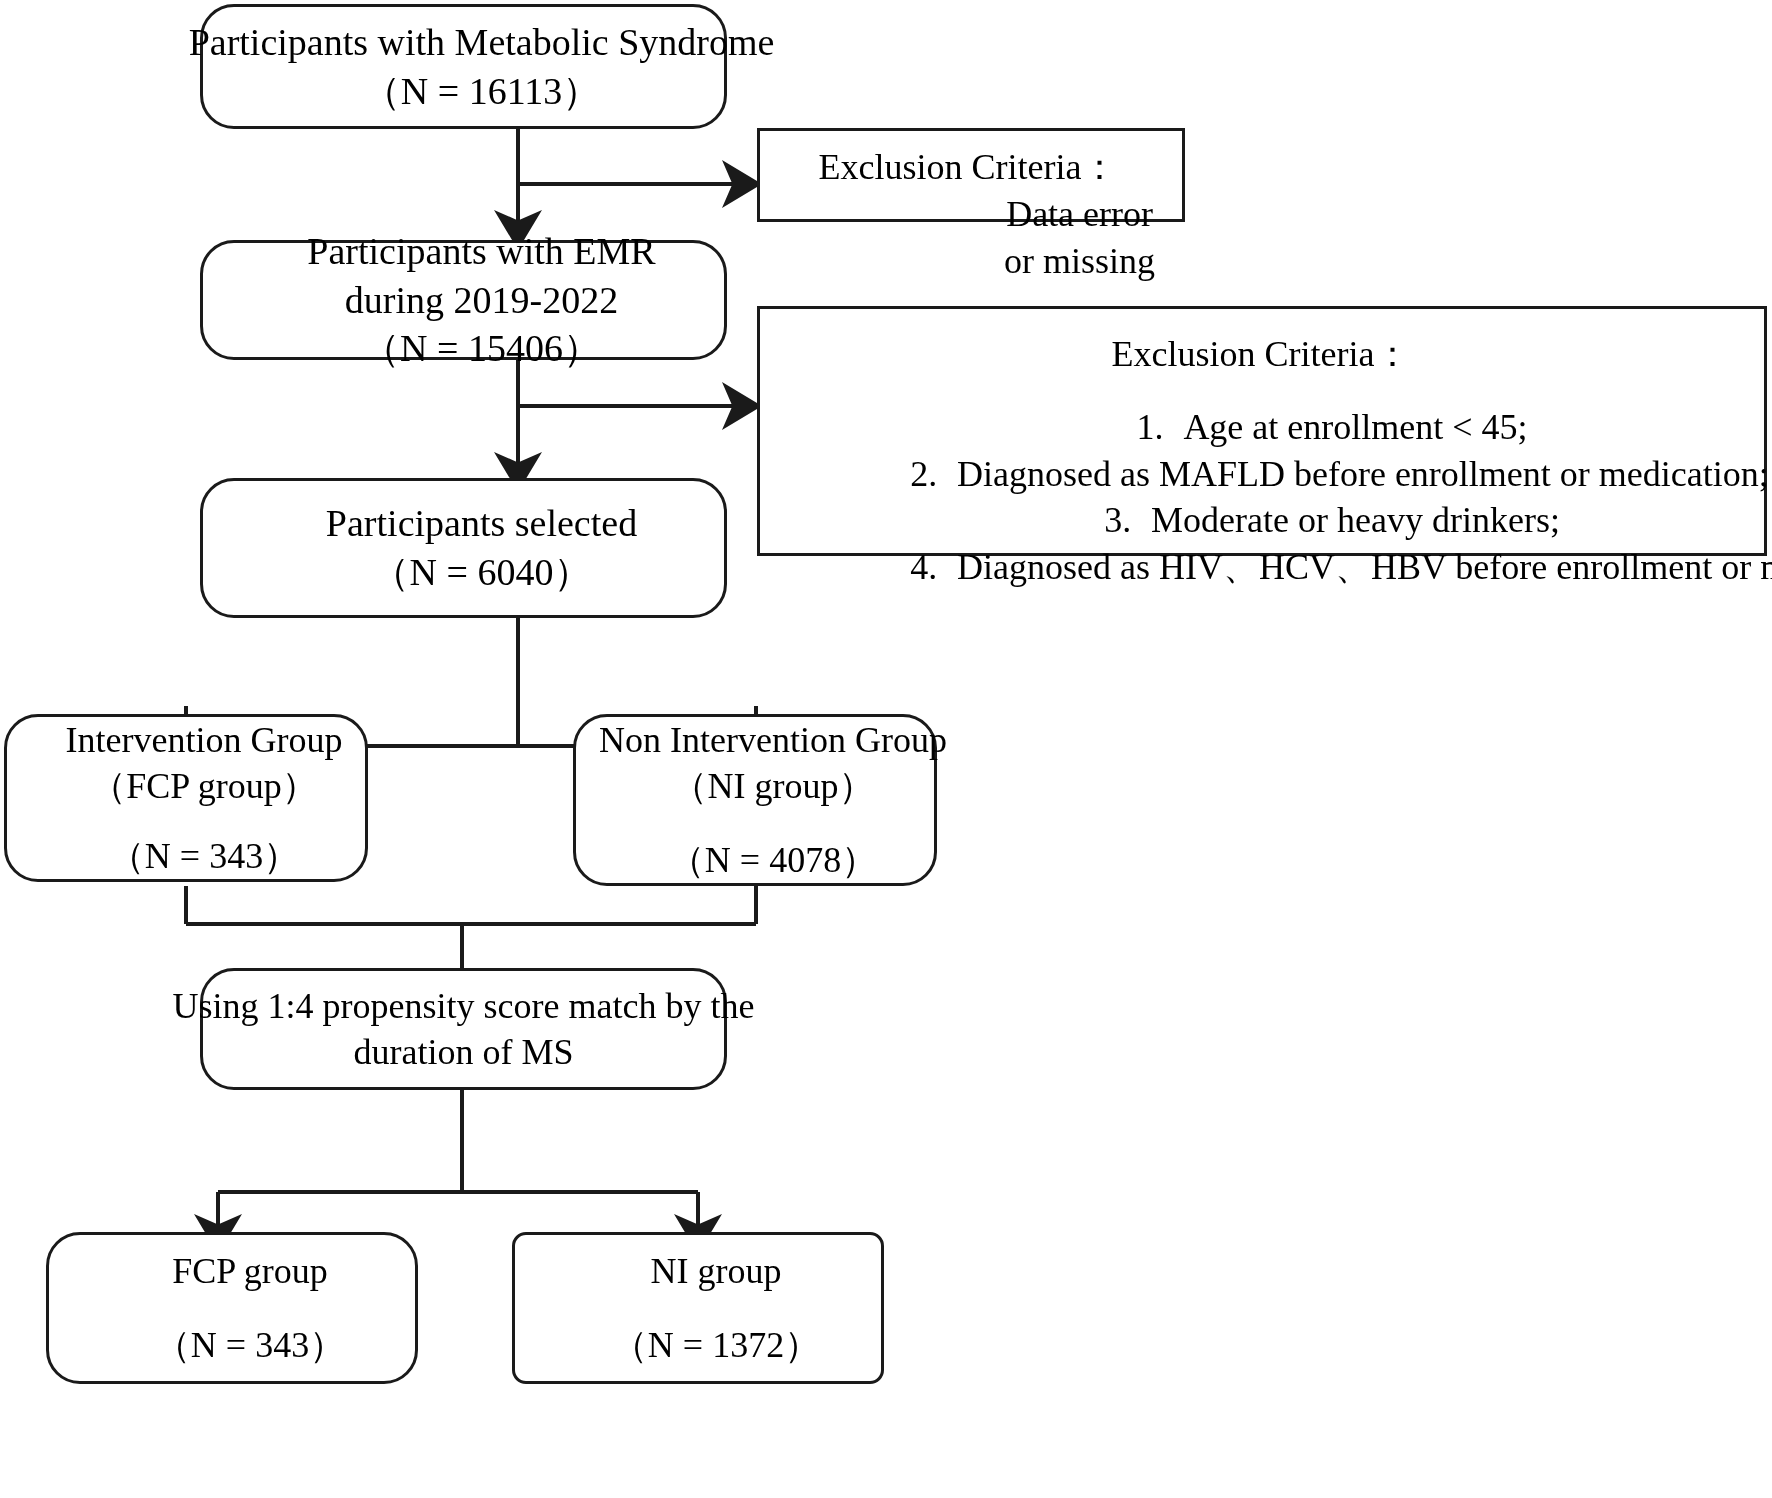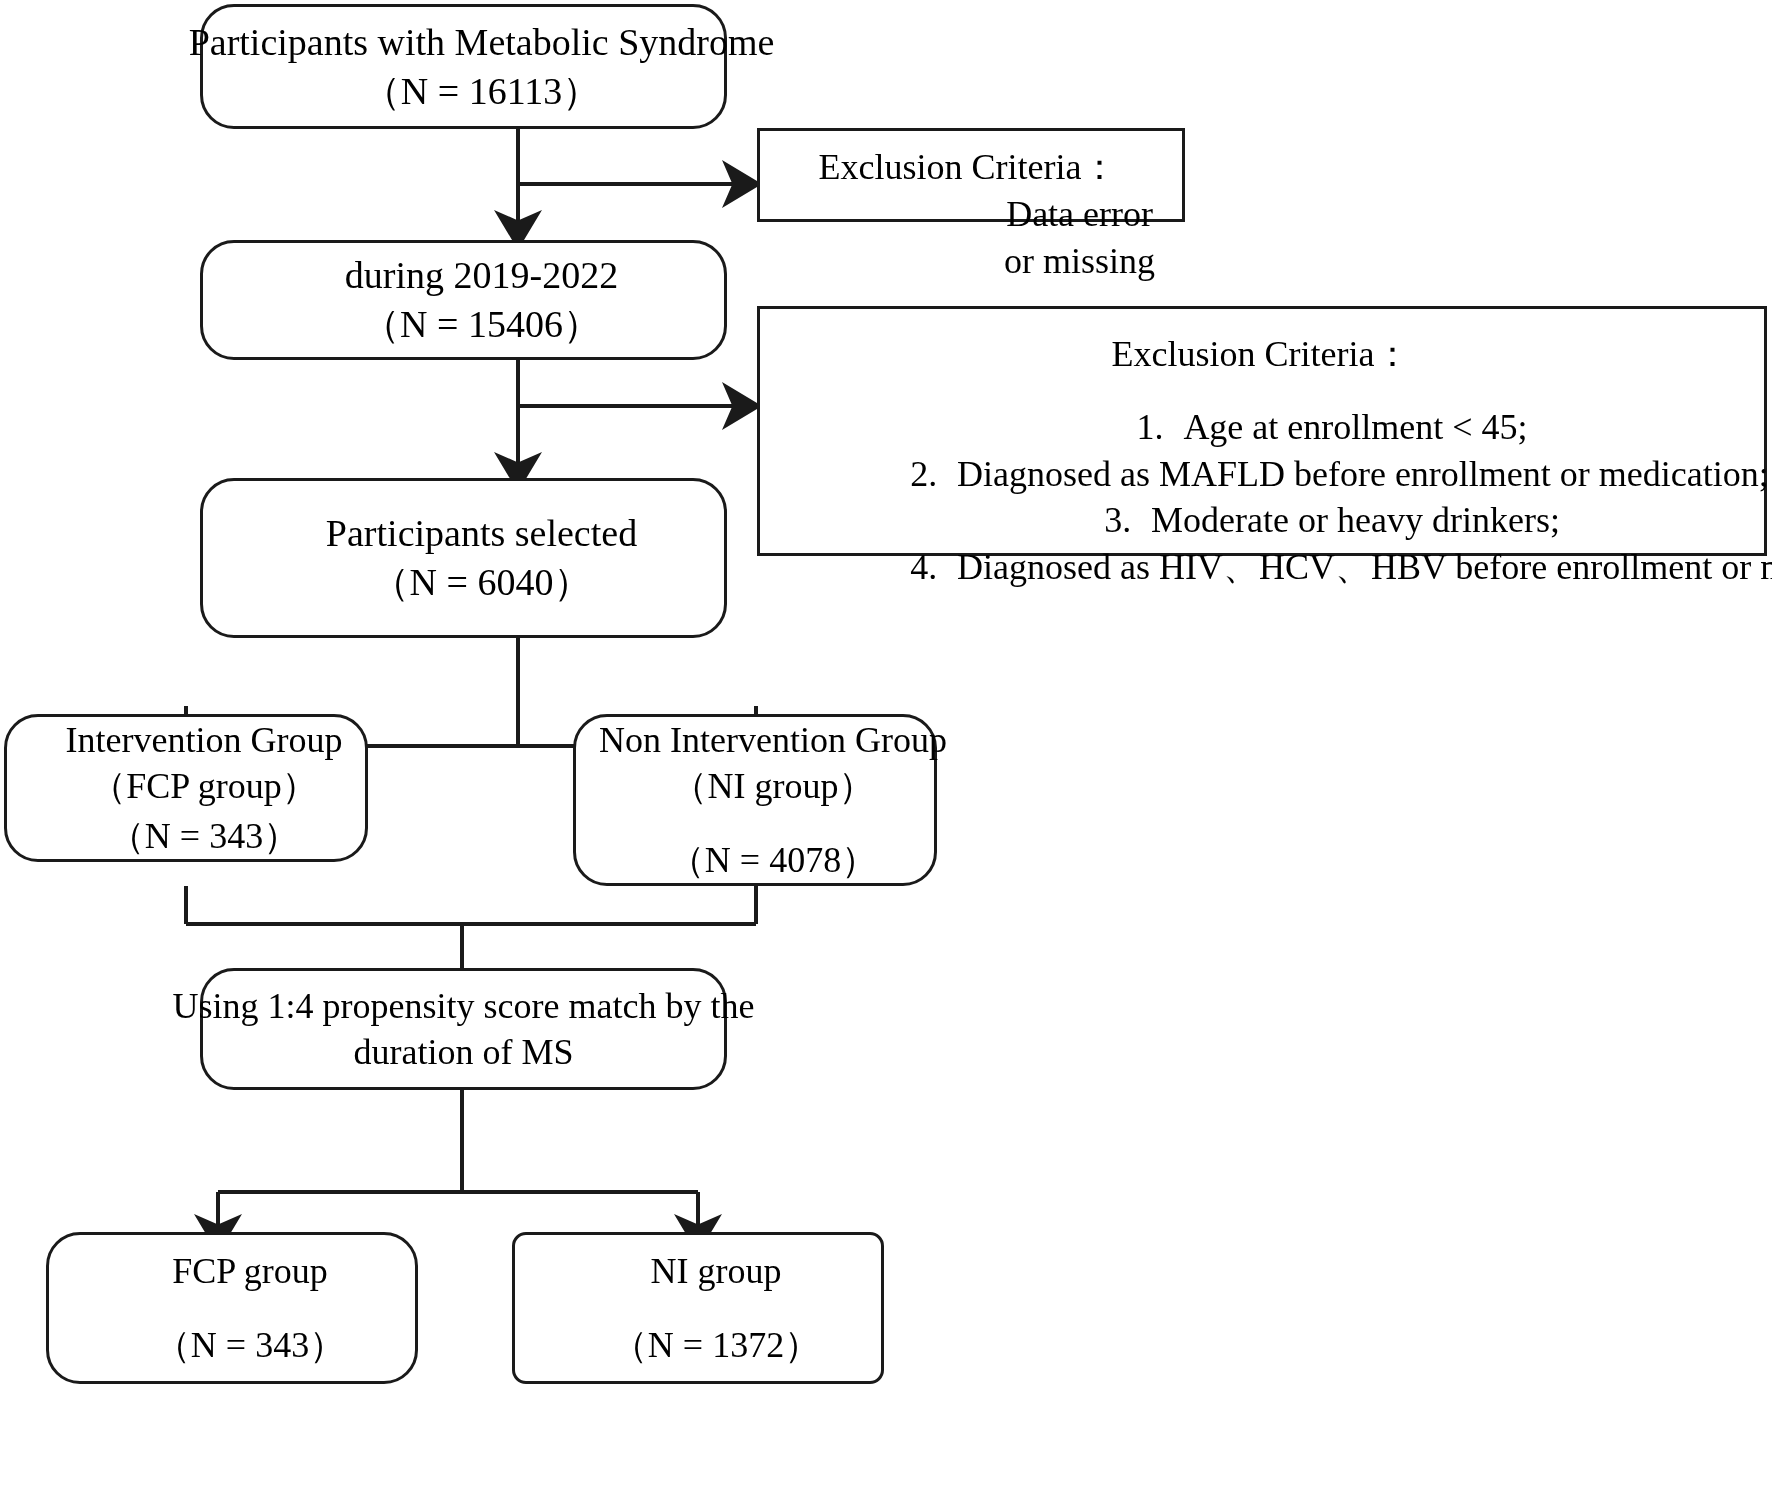--- a/index.html
+++ b/index.html
@@ -109,40 +109,41 @@
     <span class="ln">Participants with Metabolic Syndrome</span>
     <span class="ln">（N = 16113）</span>
   </div>
 
   <div class="ex-box fs-36" style="left:757px; top:128px; width:428px; height:94px; padding:13px 14px 0 8px;">
     <span class="ex-title">Exclusion Criteria：</span>
     <span class="ex-sub">Data error or missing</span>
   </div>
 
   <div class="node rounded fs-38" style="left:200px; top:240px; width:527px; height:120px;">
+    <span class="ln">Participants with EMR</span>
     <span class="ln">during 2019-2022</span>
     <span class="ln">（N = 15406）</span>
   </div>
 
   <div class="ex-box fs-36" style="left:757px; top:306px; width:1010px; height:250px; padding:22px 10px 0 8px;">
     <span class="ex-title">Exclusion Criteria：</span>
     <ul class="ex-list" style="margin-top:26px;">
       <li><span class="num">1.</span><span>Age at enrollment &lt; 45;</span></li>
       <li><span class="num">2.</span><span>Diagnosed as MAFLD before enrollment or medication;</span></li>
       <li><span class="num">3.</span><span>Moderate or heavy drinkers;</span></li>
       <li><span class="num">4.</span><span>Diagnosed as HIV、HCV、HBV before enrollment or medication.</span></li>
     </ul>
   </div>
 
-  <div class="node rounded fs-38" style="left:200px; top:478px; width:527px; height:160px;">
+  <div class="node rounded fs-38" style="left:200px; top:478px; width:527px; height:140px;">
     <span class="ln">Participants selected</span>
     <span class="ln">（N = 6040）</span>
   </div>
 
-  <div class="node rounded fs-36" style="left:4px; top:714px; width:364px; height:148px;">
+  <div class="node rounded fs-36" style="left:4px; top:714px; width:364px; height:168px;">
     <span class="ln">Intervention Group</span>
     <span class="ln">（FCP group）</span>
     <span class="gap"></span>
     <span class="ln">（N = 343）</span>
   </div>
 
   <div class="node rounded fs-36" style="left:573px; top:714px; width:364px; height:172px;">
     <span class="ln">Non Intervention Group</span>
     <span class="ln">（NI group）</span>
     <span class="gap"></span>

